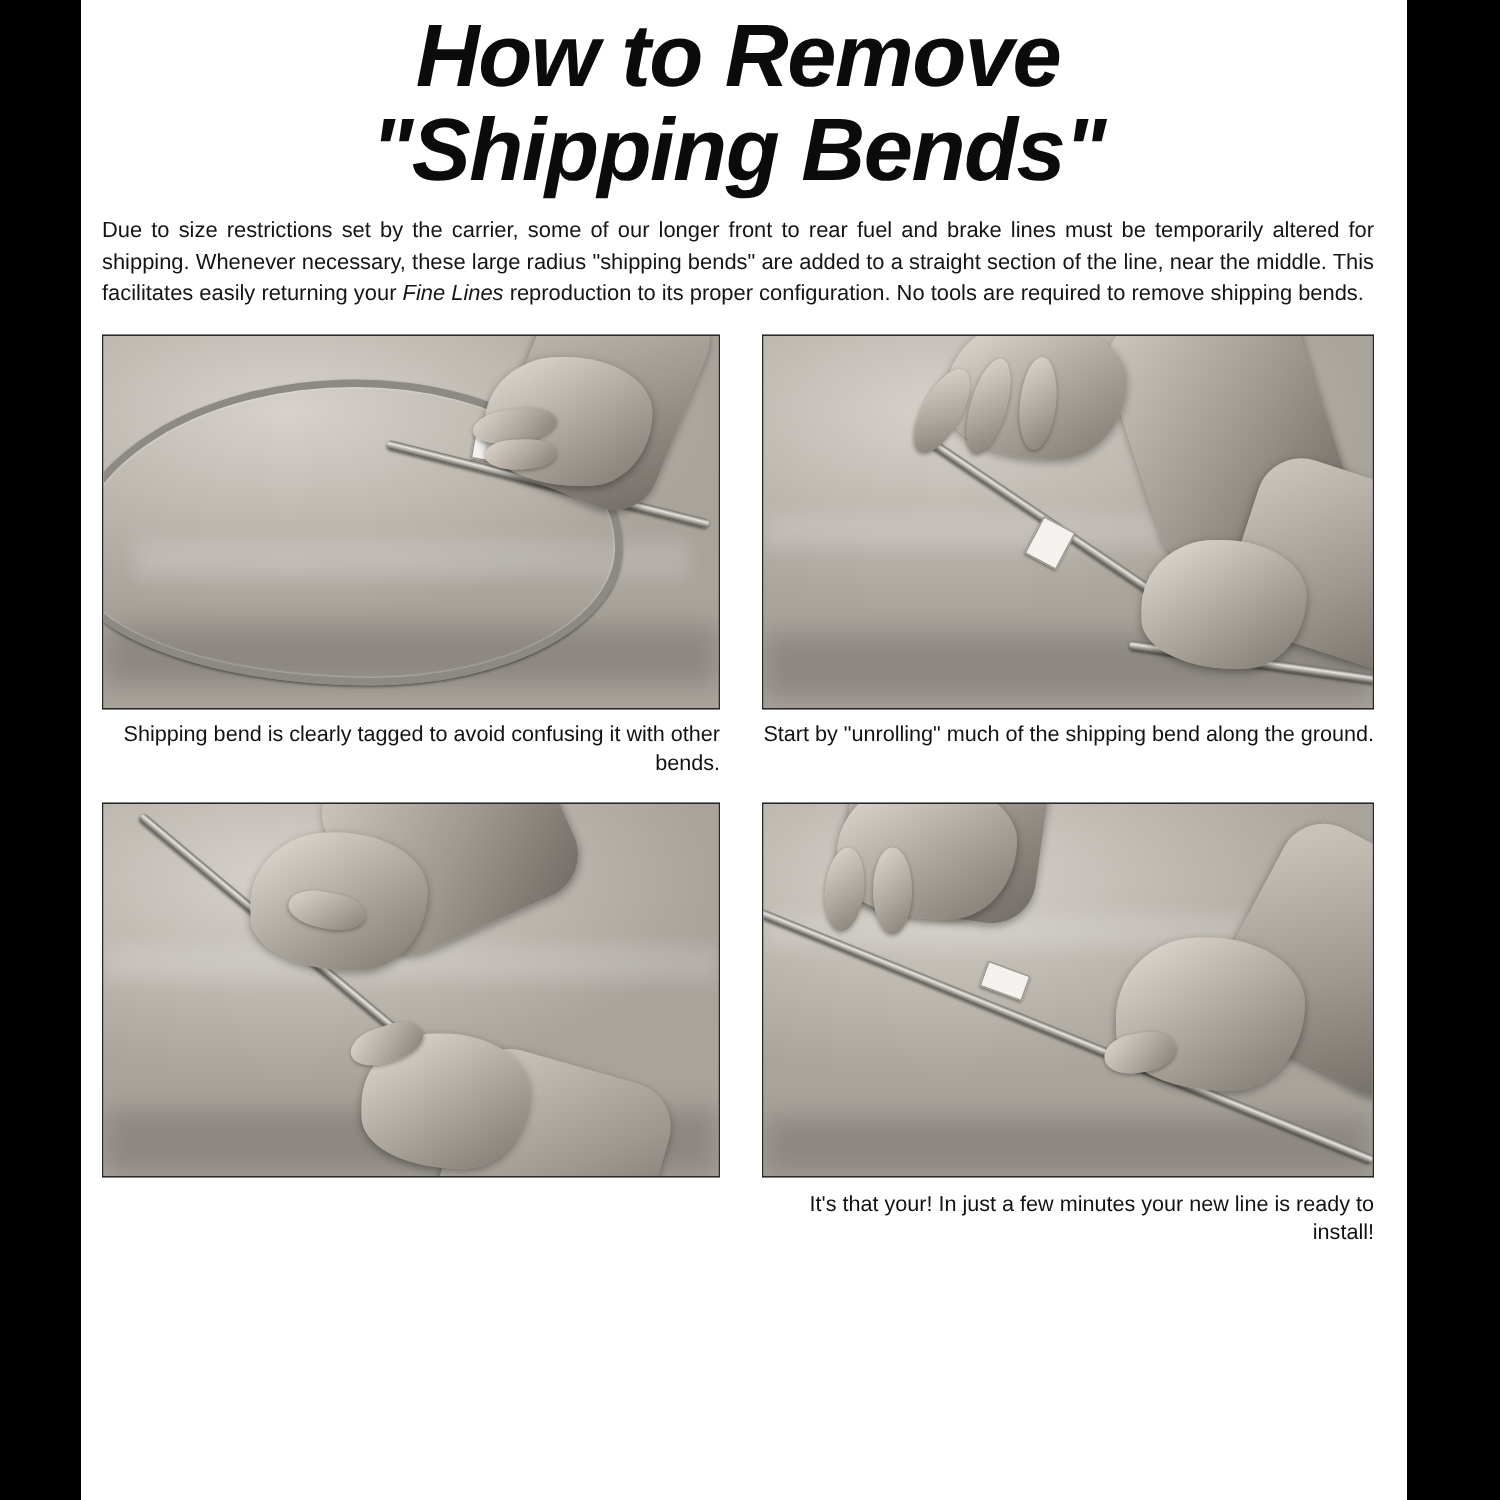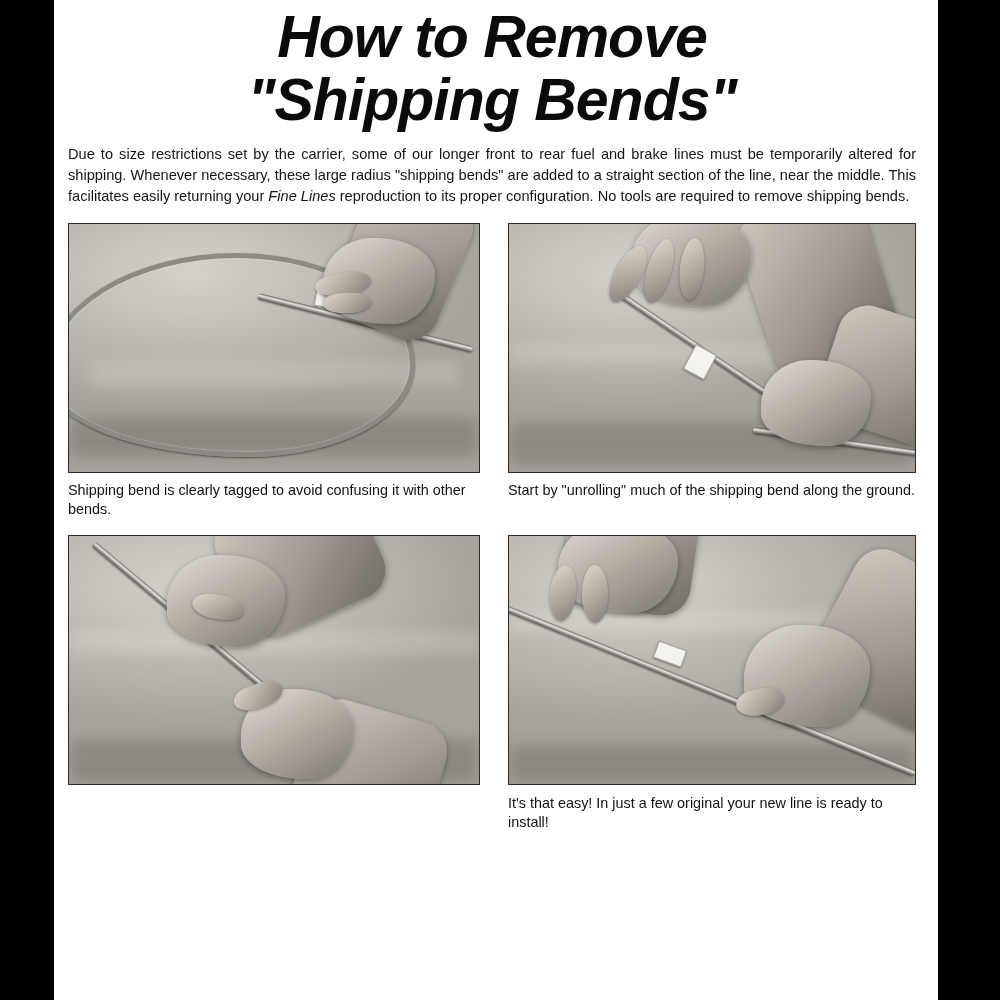--- a/index.html
+++ b/index.html
@@ -77,20 +77,21 @@
     margin-top: 16px;
     display: grid;
     grid-template-columns: 440px 436px;
     grid-template-rows: auto auto;
     column-gap: 0px;
     row-gap: 0px;
   }
   .cell {
     padding: 0 14px 0 14px;
     box-sizing: border-box;
+    text-align: right;
   }
   .photo {
     position: relative;
     width: 100%;
     height: 250px;
     border: 1px solid #2a2a2a;
     box-sizing: border-box;
     overflow: hidden;
     background: #b9b5ad;
   }
@@ -237,18 +238,18 @@
           <div class="tube" style="left:-4%;top:26%;width:112%;height:6px;transform:rotate(22deg);transform-origin:left center;"></div>
           <div class="tag" style="left:36%;top:44%;width:28px;height:16px;transform:rotate(20deg);"></div>
           <div class="arm" style="left:14%;top:-22%;width:130px;height:130px;transform:rotate(8deg);"></div>
           <div class="hand" style="left:12%;top:-6%;width:120px;height:92px;"></div>
           <div class="finger" style="left:10%;top:12%;width:26px;height:56px;transform:rotate(6deg);border-radius:50%;"></div>
           <div class="finger" style="left:18%;top:12%;width:26px;height:58px;transform:rotate(0deg);border-radius:50%;"></div>
           <div class="arm" style="left:78%;top:12%;width:150px;height:150px;transform:rotate(28deg);"></div>
           <div class="hand" style="left:58%;top:36%;width:126px;height:102px;"></div>
           <div class="finger" style="left:56%;top:62%;width:48px;height:26px;transform:rotate(-10deg);"></div>
         </div>
-        <div class="caption">It's that easy!  In just a few original your new line is ready to install!</div>
+        <div class="caption">It's that your!  In just a few minutes your new line is ready to install!</div>
       </div>
 
     </div>
   </div>
 </div>
 
 </body></html>

